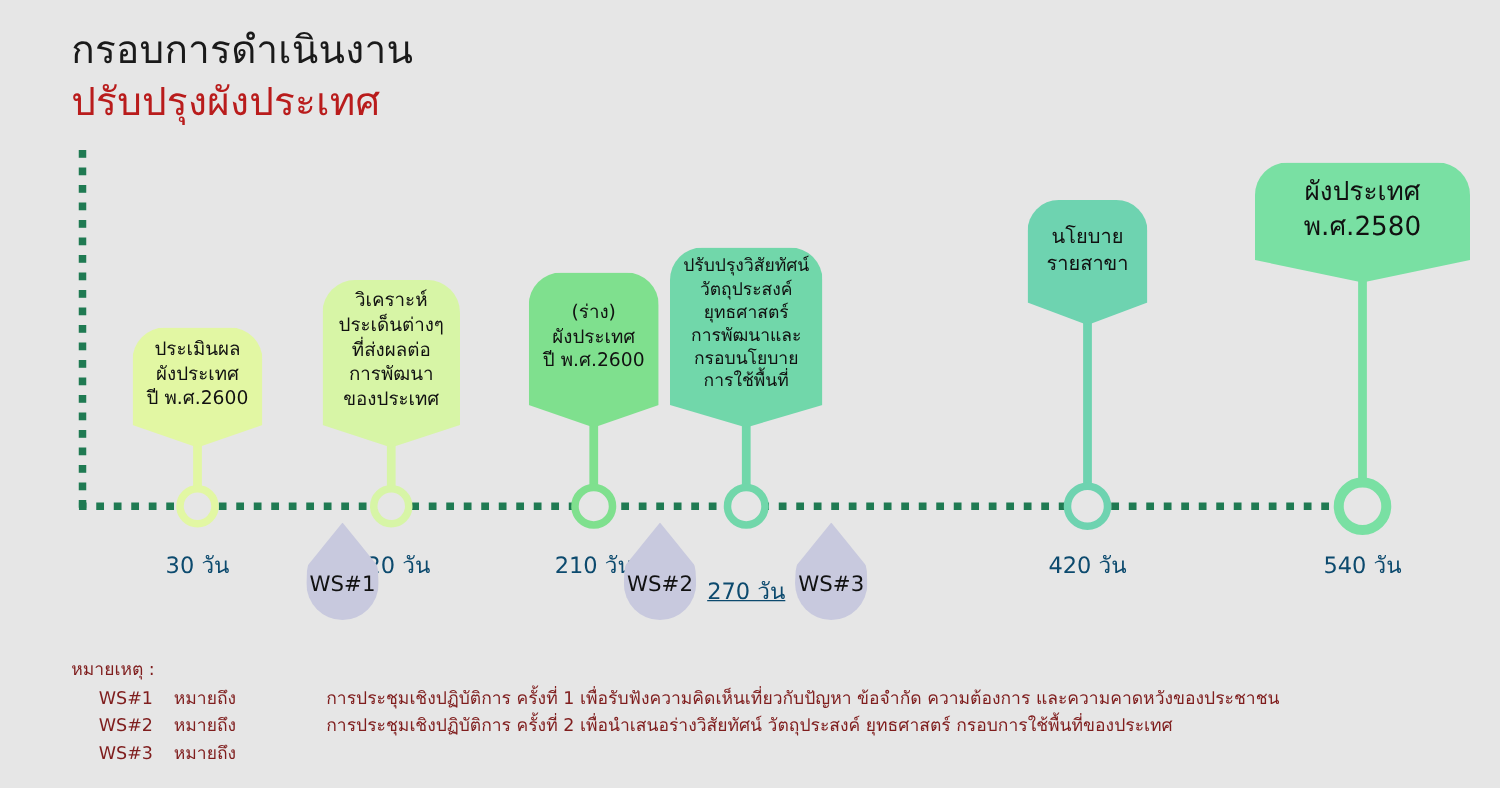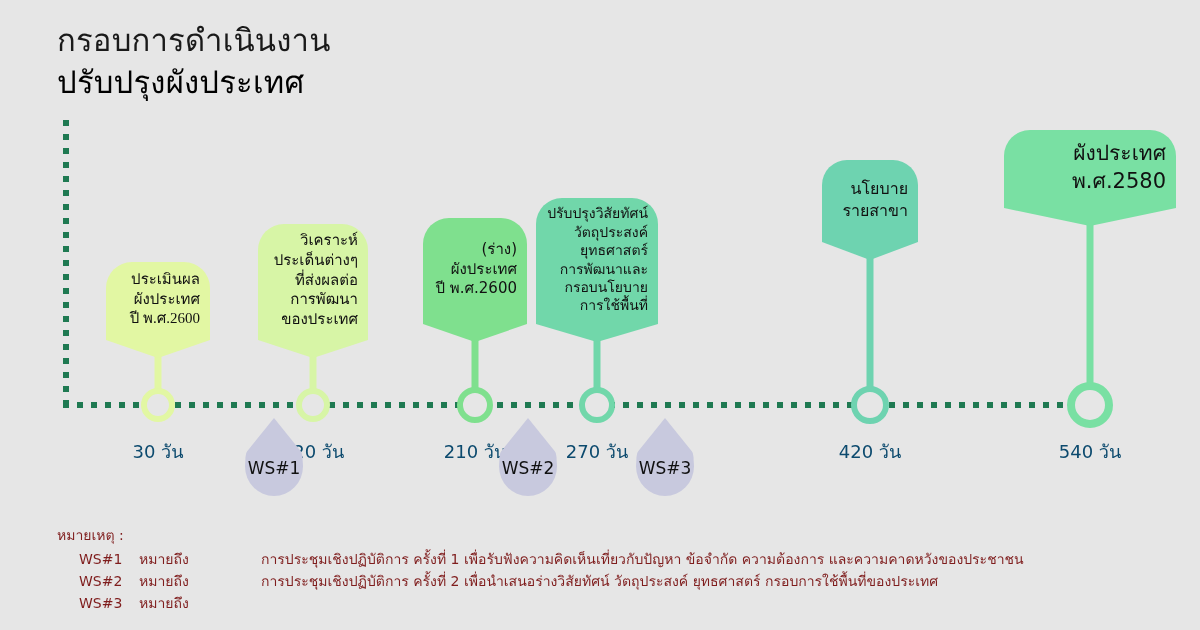--- a/index.html
+++ b/index.html
@@ -13,21 +13,21 @@
   }
   #stage{position:absolute;left:0;top:0;width:1200px;height:558px;}
 
   
   .title-wrap{position:absolute;left:57px;top:20px;}
   .title-line1{
     font-size:31px;color:#1a1a1a;line-height:1.34;
     letter-spacing:.2px;white-space:nowrap;
   }
   .title-line2{
-    font-size:31px;color:#000000;line-height:1.34;
+    font-size:31px;color:#b91c1c;line-height:1.34;
     letter-spacing:.2px;white-space:nowrap;
   }
 
   
   .dot-v{
     position:absolute;left:63px;top:120px;width:6px;height:288px;
     background-image:linear-gradient(to bottom,#1f7a52 0 6px,transparent 6px 14px);
     background-size:6px 14px;
   }
   .dot-h{
@@ -43,21 +43,21 @@
     text-align:center;
     color:#111;
     padding:10px 10px 22px;
     display:flex;flex-direction:column;justify-content:center;align-items:center;
   }
   .badge-inner{position:relative;z-index:2;width:100%;}
   .badge-shape{
     position:absolute;left:0;top:0;width:100%;height:100%;z-index:1;
   }
   .badge-line{
-    display:block;white-space:nowrap;line-height:1.32;text-align:right;
+    display:block;white-space:nowrap;line-height:1.32;
   }
 
   .stem{
     position:absolute;transform:translateX(-50%);
     width:7px;background:#ccc;
   }
 
   .ring{
     position:absolute;
     transform:translate(-50%,-50%);
@@ -108,21 +108,21 @@
     <div class="title-line2">ปรับปรุงผังประเทศ</div>
   </div>
 
   <div class="dot-v"></div>
   <div class="dot-h"></div>
 
   <div id="nodes-layer">
       <div class="stem" style="left: 158px; top: 356px; height: 36px; background: rgb(226, 247, 163);"></div>
       <div class="badge" style="left: 158px; top: 262px; width: 104px; height: 96px; font-size: 15px;">
         <div class="badge-shape" style="background: rgb(226, 247, 163); border-radius: 26px 26px 0px 0px; clip-path: polygon(0% 0%, 100% 0%, 100% 81.25%, 50% 100%, 0% 81.25%);"></div>
-        <div class="badge-inner" style="margin-top: -9px; font-family: Liberation Serif, serif;">
+        <div class="badge-inner" style="margin-top: -9px;">
           <span class="badge-line">ประเมินผล</span>
           <span class="badge-line">ผังประเทศ</span>
           <span class="badge-line">ปี พ.ศ.2600</span>
         </div>
       </div>
       <div class="ring" style="left: 158px; top: 405px; width: 34px; height: 34px; border-width: 6px; border-color: rgb(226, 247, 163);"></div>
       <div class="daylabel" style="left: 158px; top: 437px;">30 วัน</div>
       <div class="stem" style="left: 313px; top: 356px; height: 36px; background: rgb(215, 245, 166);"></div>
       <div class="badge" style="left: 313px; top: 224px; width: 110px; height: 134px; font-size: 15px;">
         <div class="badge-shape" style="background: rgb(215, 245, 166); border-radius: 26px 26px 0px 0px; clip-path: polygon(0% 0%, 100% 0%, 100% 86.57%, 50% 100%, 0% 86.57%);"></div>
@@ -153,21 +153,21 @@
         <div class="badge-inner" style="margin-top: -9px;">
           <span class="badge-line">ปรับปรุงวิสัยทัศน์</span>
           <span class="badge-line">วัตถุประสงค์</span>
           <span class="badge-line">ยุทธศาสตร์</span>
           <span class="badge-line">การพัฒนาและ</span>
           <span class="badge-line">กรอบนโยบาย</span>
           <span class="badge-line">การใช้พื้นที่</span>
         </div>
       </div>
       <div class="ring" style="left: 597px; top: 405px; width: 36px; height: 36px; border-width: 6px; border-color: rgb(113, 215, 170);"></div>
-      <div class="daylabel" style="left: 597px; top: 437px;">270 วัน</div>
+      <div class="daylabel" style="left: 597px; top: 458px; text-decoration: underline;">270 วัน</div>
       <div class="stem" style="left: 870px; top: 258px; height: 132px; background: rgb(110, 211, 176);"></div>
       <div class="badge" style="left: 870px; top: 160px; width: 96px; height: 100px; font-size: 16px;">
         <div class="badge-shape" style="background: rgb(110, 211, 176); border-radius: 24.96px 24.96px 0px 0px; clip-path: polygon(0% 0%, 100% 0%, 100% 82%, 50% 100%, 0% 82%);"></div>
         <div class="badge-inner" style="margin-top: -9px;">
           <span class="badge-line">นโยบาย</span>
           <span class="badge-line">รายสาขา</span>
         </div>
       </div>
       <div class="ring" style="left: 870px; top: 405px; width: 38px; height: 38px; border-width: 6px; border-color: rgb(110, 211, 176);"></div>
       <div class="daylabel" style="left: 870px; top: 437px;">420 วัน</div>

